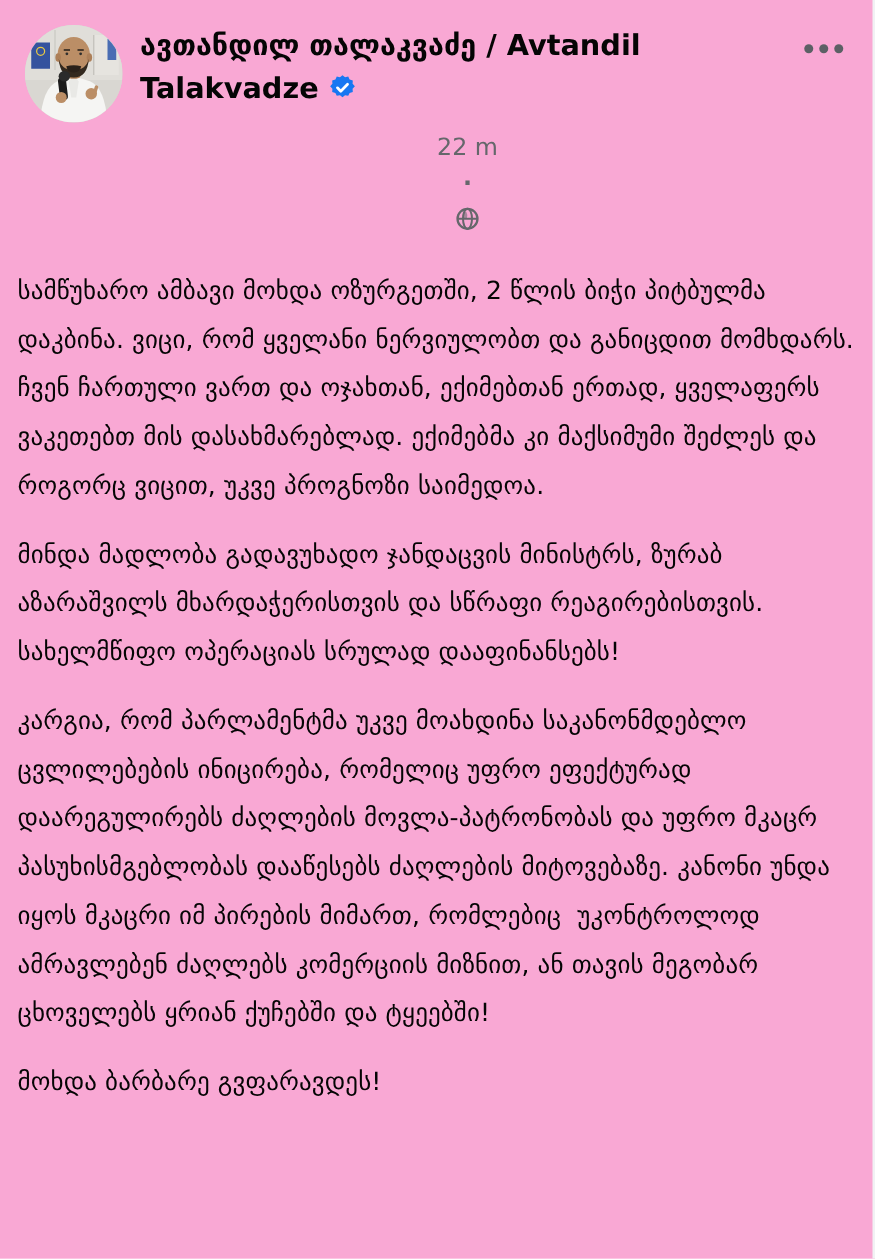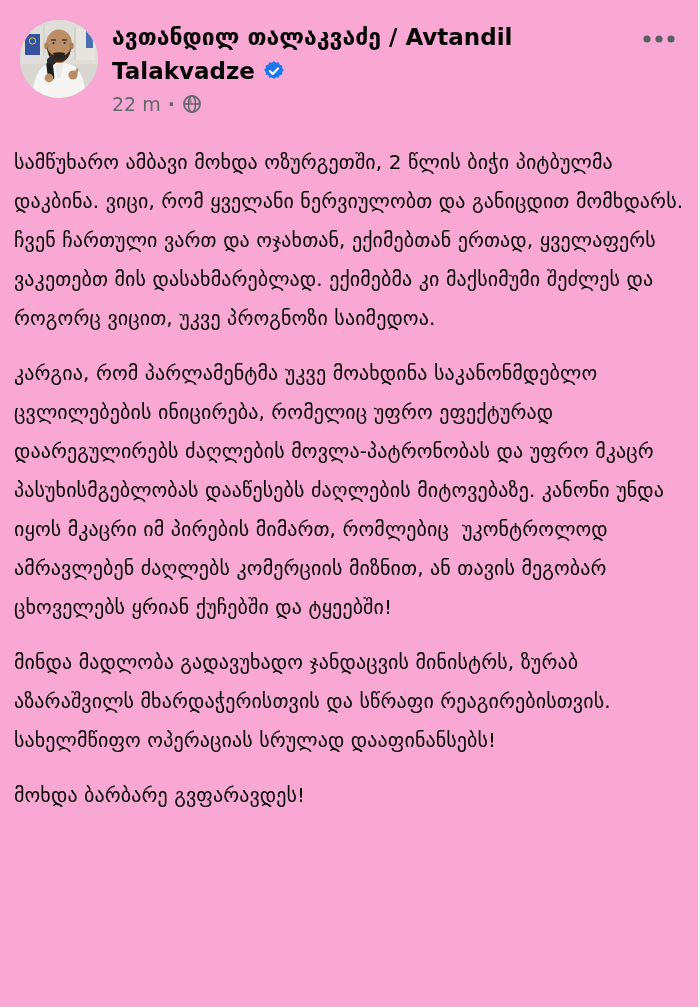--- a/index.html
+++ b/index.html
@@ -48,27 +48,28 @@
     cursor: pointer;
   }
   .verified-badge {
     display: inline-block;
     width: 22px;
     height: 22px;
     margin-left: 8px;
     vertical-align: -3px;
   }
   .meta-row {
-    margin-top: 5px;
+    margin-top: 19px;
     display: flex;
     align-items: center;
     gap: 7px;
     font-size: 19px;
     color: #65676b;
     line-height: 22px;
+    flex-direction: column;
   }
   .meta-sep { font-weight: 700; }
   .globe { width: 20px; height: 20px; display: block; }
   .more-btn {
     margin-left: auto;
     background: none;
     border: none;
     padding: 14px 6px;
     cursor: pointer;
     flex: 0 0 auto;
@@ -158,19 +159,19 @@
         <circle cx="5" cy="5" r="3.6" fill="#5c6065"></circle>
         <circle cx="17" cy="5" r="3.6" fill="#5c6065"></circle>
         <circle cx="29" cy="5" r="3.6" fill="#5c6065"></circle>
       </svg>
     </button>
 
   </div>
 
   <div class="post-body">
     <p>სამწუხარო ამბავი მოხდა ოზურგეთში, 2 წლის ბიჭი პიტბულმა დაკბინა. ვიცი, რომ ყველანი ნერვიულობთ და განიცდით მომხდარს. ჩვენ ჩართული ვართ და ოჯახთან, ექიმებთან ერთად, ყველაფერს ვაკეთებთ მის დასახმარებლად. ექიმებმა კი მაქსიმუმი შეძლეს და როგორც ვიცით, უკვე პროგნოზი საიმედოა.</p>
+    <p>მინდა მადლობა გადავუხადო ჯანდაცვის მინისტრს, ზურაბ აზარაშვილს მხარდაჭერისთვის და სწრაფი რეაგირებისთვის. სახელმწიფო ოპერაციას სრულად დააფინანსებს!</p>
     <p>კარგია, რომ პარლამენტმა უკვე მოახდინა საკანონმდებლო ცვლილებების ინიცირება, რომელიც უფრო ეფექტურად დაარეგულირებს ძაღლების მოვლა-პატრონობას და უფრო მკაცრ პასუხისმგებლობას დააწესებს ძაღლების მიტოვებაზე. კანონი უნდა იყოს მკაცრი იმ პირების მიმართ, რომლებიც  უკონტროლოდ ამრავლებენ ძაღლებს კომერციის მიზნით, ან თავის მეგობარ ცხოველებს ყრიან ქუჩებში და ტყეებში!</p>
-    <p>მინდა მადლობა გადავუხადო ჯანდაცვის მინისტრს, ზურაბ აზარაშვილს მხარდაჭერისთვის და სწრაფი რეაგირებისთვის. სახელმწიფო ოპერაციას სრულად დააფინანსებს!</p>
     <p>მოხდა ბარბარე გვფარავდეს!</p>
 
   </div>
 
 </div>
 
 </body></html>

